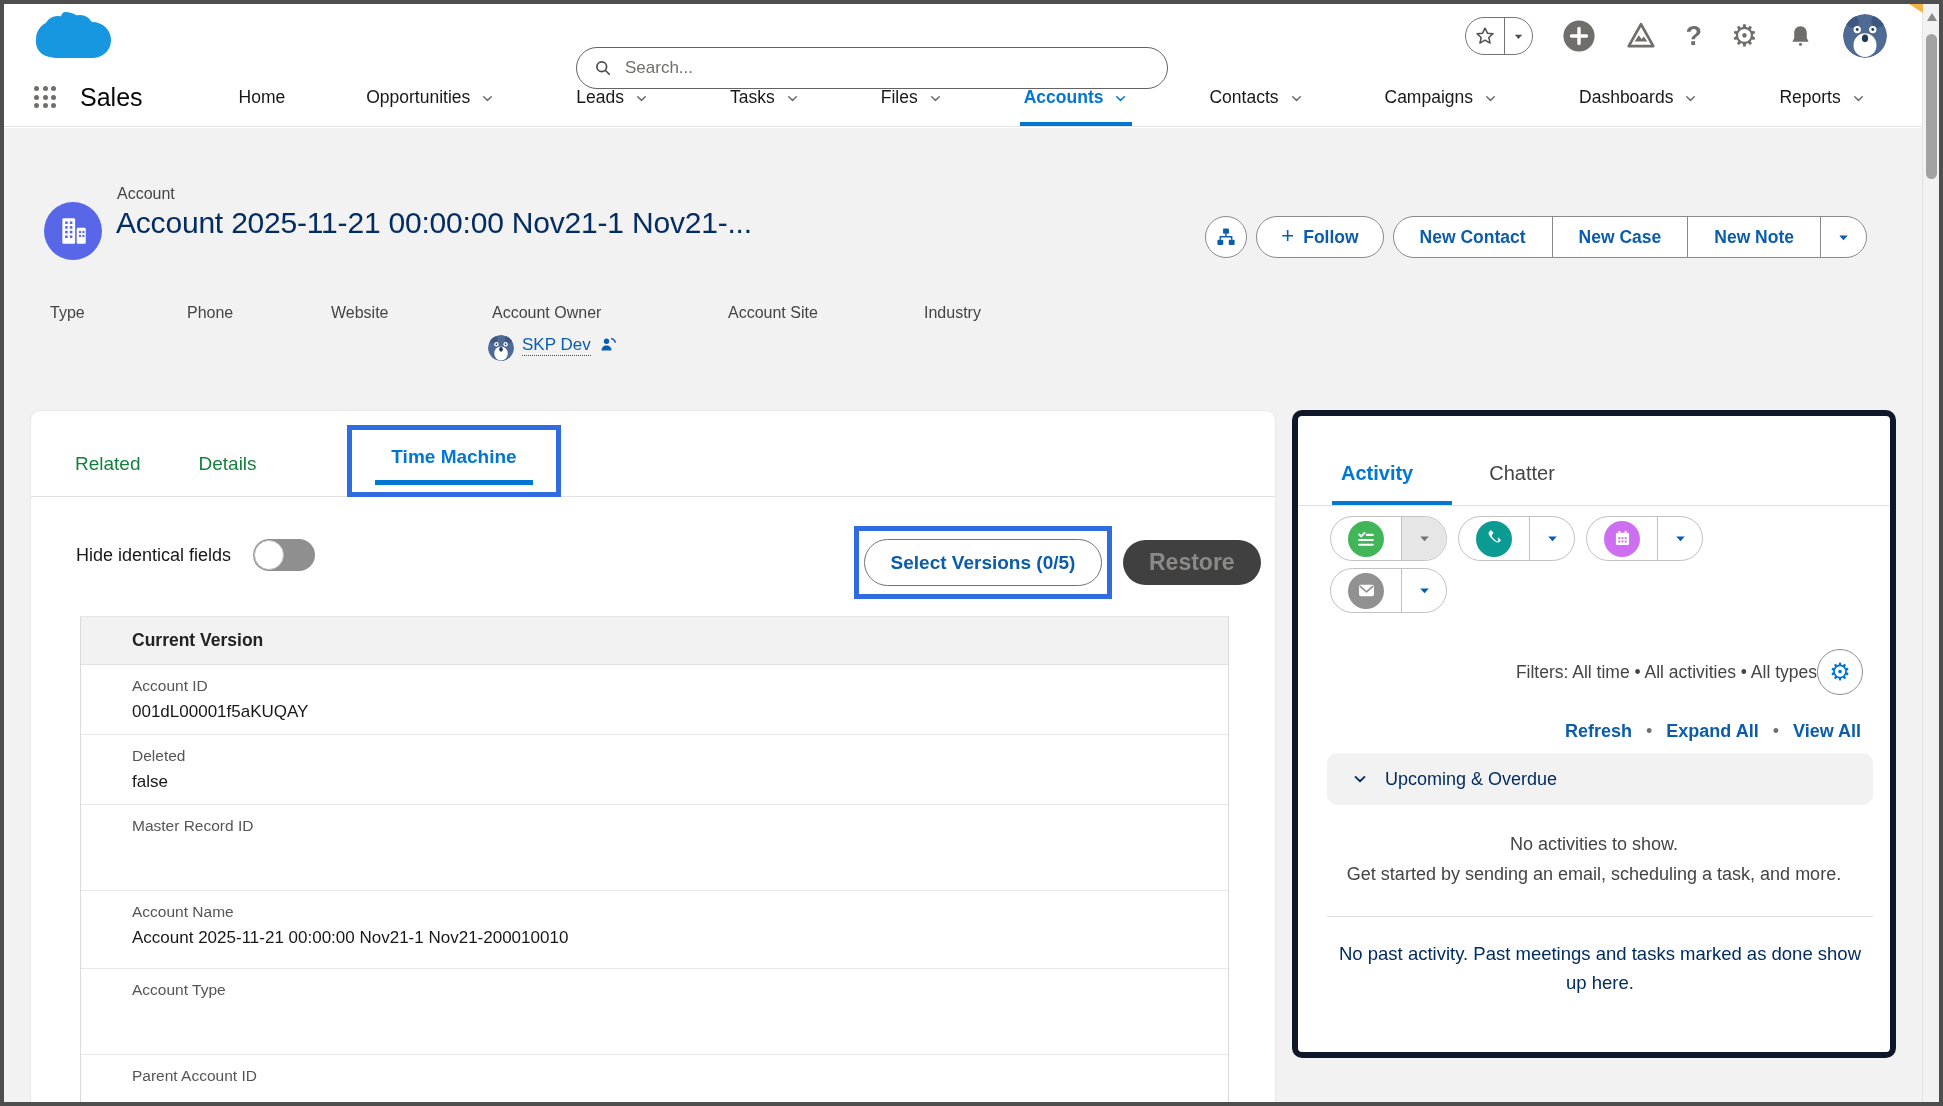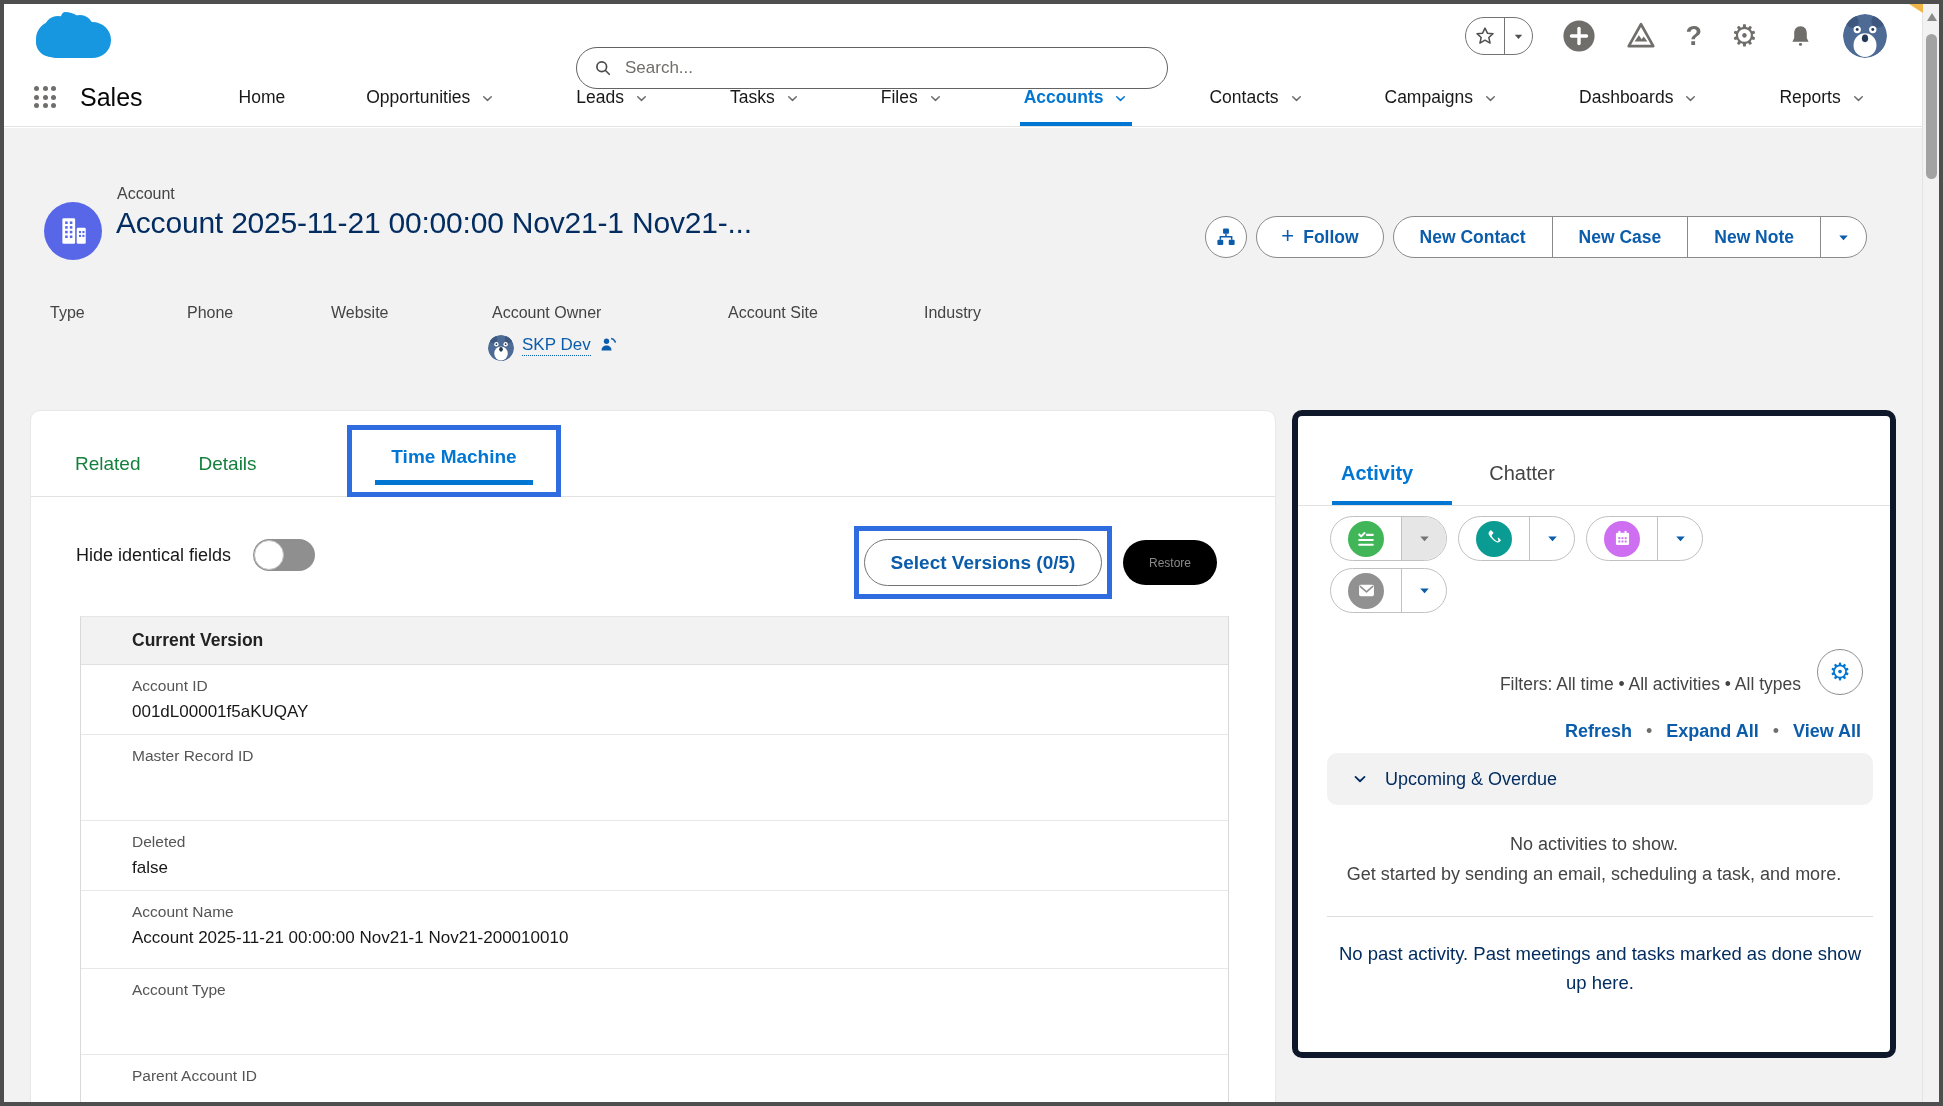--- a/index.html
+++ b/index.html
@@ -66,21 +66,21 @@
   .tabs-divider { position:absolute; left:0; right:0; top:85px; height:1px; background:#e2e2e2; }
   .tm-annot { position:absolute; left:316px; top:14px; width:214px; height:72px; border:5px solid #2f6ce0; background:#fff; display:flex; flex-direction:column; align-items:center; justify-content:center; z-index:2; }
   .tm-annot .tm-label { font-size:19px; font-weight:700; color:#0176d3; cursor:pointer; margin-top:8px; }
   .tm-annot .tm-underline { width:158px; height:5px; background:#0176d3; margin-top:12px; }
   .hide-row { position:absolute; left:45px; top:128px; display:flex; align-items:center; gap:22px; }
   .hide-row .hlabel { font-size:18px; color:#181818; }
   .toggle { width:62px; height:32px; border-radius:16px; background:#8f8f8f; position:relative; cursor:pointer; }
   .toggle .knob { position:absolute; left:1px; top:1px; width:30px; height:30px; border-radius:50%; background:#fff; border:1px solid #bdbdbd; }
   .sv-annot { position:absolute; left:823px; top:115px; width:258px; height:73px; border:5px solid #2f6ce0; background:#fff; display:flex; align-items:center; justify-content:center; z-index:2; }
   .sv-btn { height:47px; padding:0 26px; border:1px solid #747474; border-radius:24px; background:#fff; color:#0b5cab; font-size:19px; font-weight:600; display:flex; align-items:center; cursor:pointer; white-space:nowrap; }
-  .restore-btn { position:absolute; left:1092px; top:129px; height:45px; padding:0 26px; border:none; border-radius:23px; background:#000000; color:#8b8a89; font-size:12px; font-weight:400; display:flex; align-items:center; cursor:default; }
+  .restore-btn { position:absolute; left:1092px; top:129px; height:45px; padding:0 26px; border:none; border-radius:23px; background:#404040; color:#8b8a89; font-size:23px; font-weight:700; display:flex; align-items:center; cursor:default; }
   .tbl { position:absolute; left:49px; top:205px; width:1149px; border-left:1px solid #d9d9d9; border-right:1px solid #d9d9d9; border-top:1px solid #e6e6e6; }
   .tbl-head { height:48px; background:#f3f2f2; display:flex; align-items:center; padding-left:51px; font-size:17.5px; font-weight:700; color:#222; border-bottom:1px solid #e0e0e0; }
   .tbl-row { padding:12px 0 0 51px; border-bottom:1px solid #e8e8e8; }
   .tbl-row .rlabel { font-size:15.5px; color:#555555; margin-bottom:7px; }
   .tbl-row .rvalue { font-size:17px; color:#181818; }
   .r-filled { height:70px; }
   .r-tall { height:78px; }
   .r-empty { height:86px; }
 
   
@@ -88,21 +88,21 @@
   .act-tabs { position:absolute; left:43px; top:46px; display:flex; gap:76px; font-size:20px; color:#444; }
   .act-tabs .atab { cursor:pointer; }
   .act-tabs .atab.active { color:#0176d3; font-weight:700; }
   .act-underline { position:absolute; left:34px; top:85px; width:120px; height:4px; background:#0176d3; }
   .act-divider { position:absolute; left:0; right:0; top:89px; height:1px; background:#e2e2e2; }
   .pill { position:absolute; height:45px; display:flex; border:1px solid #c2c1c0; border-radius:23px; overflow:hidden; background:#fff; }
   .pill .pmain { width:70px; display:flex; align-items:center; justify-content:center; cursor:pointer; }
   .pill .pcaret { width:45px; display:flex; align-items:center; justify-content:center; border-left:1px solid #c2c1c0; color:#0b5cab; cursor:pointer; }
   .pill .pcaret.pressed { background:#e7e6e6; color:#747474; }
   .icirc { width:36px; height:36px; border-radius:50%; display:flex; align-items:center; justify-content:center; }
-  .filters-line { position:absolute; right:27px; top:233px; display:flex; align-items:flex-end; gap:16px; }
+  .filters-line { position:absolute; right:27px; top:233px; display:flex; align-items:center; gap:0; }
   .filters-text { font-size:17.5px; color:#444444; white-space:nowrap; }
   .gear-btn { width:46px; height:46px; border:1px solid #8f8f8f; border-radius:50%; background:#fff; display:flex; align-items:center; justify-content:center; color:#0176d3; font-size:24px; cursor:pointer; }
   .links-line { position:absolute; right:29px; top:305px; display:flex; align-items:center; gap:14px; font-size:18px; font-weight:600; color:#0b5cab; }
   .links-line .lnk { cursor:pointer; }
   .links-line .bull { color:#706e6b; font-weight:400; }
   .upc-bar { position:absolute; left:29px; top:337px; width:546px; height:52px; background:#f3f2f2; border-radius:10px; display:flex; align-items:center; gap:16px; padding-left:24px; cursor:pointer; }
   .upc-bar .chev { width:18px; height:18px; color:#032d60; }
   .upc-bar .ulabel { font-size:18px; color:#032d60; }
   .empty-1 { position:absolute; left:0; width:100%; top:418px; text-align:center; font-size:18px; color:#444444; }
   .empty-2 { position:absolute; left:0; width:100%; top:448px; text-align:center; font-size:18px; color:#444444; }
@@ -437,27 +437,27 @@
         <div class="sv-btn">Select Versions (0/5)</div>
       </div>
       <div class="restore-btn">Restore</div>
 
       <div class="tbl">
         <div class="tbl-head">Current Version</div>
         <div class="tbl-row r-filled">
           <div class="rlabel">Account ID</div>
           <div class="rvalue">001dL00001f5aKUQAY</div>
         </div>
+        <div class="tbl-row r-filled">
+          <div class="rlabel">Deleted</div>
+          <div class="rvalue">false</div>
+        </div>
         <div class="tbl-row r-empty">
           <div class="rlabel">Master Record ID</div>
           <div class="rvalue"></div>
-        </div>
-        <div class="tbl-row r-filled">
-          <div class="rlabel">Deleted</div>
-          <div class="rvalue">false</div>
         </div>
         <div class="tbl-row r-tall">
           <div class="rlabel">Account Name</div>
           <div class="rvalue">Account 2025-11-21 00:00:00 Nov21-1 Nov21-200010010</div>
         </div>
         <div class="tbl-row r-empty">
           <div class="rlabel">Account Type</div>
           <div class="rvalue"></div>
         </div>
         <div class="tbl-row r-empty">

